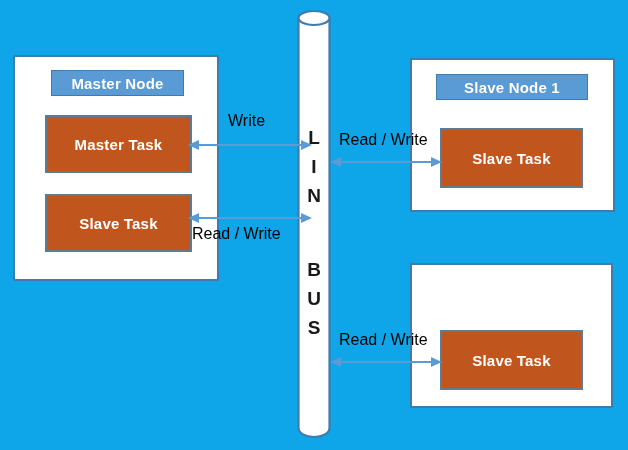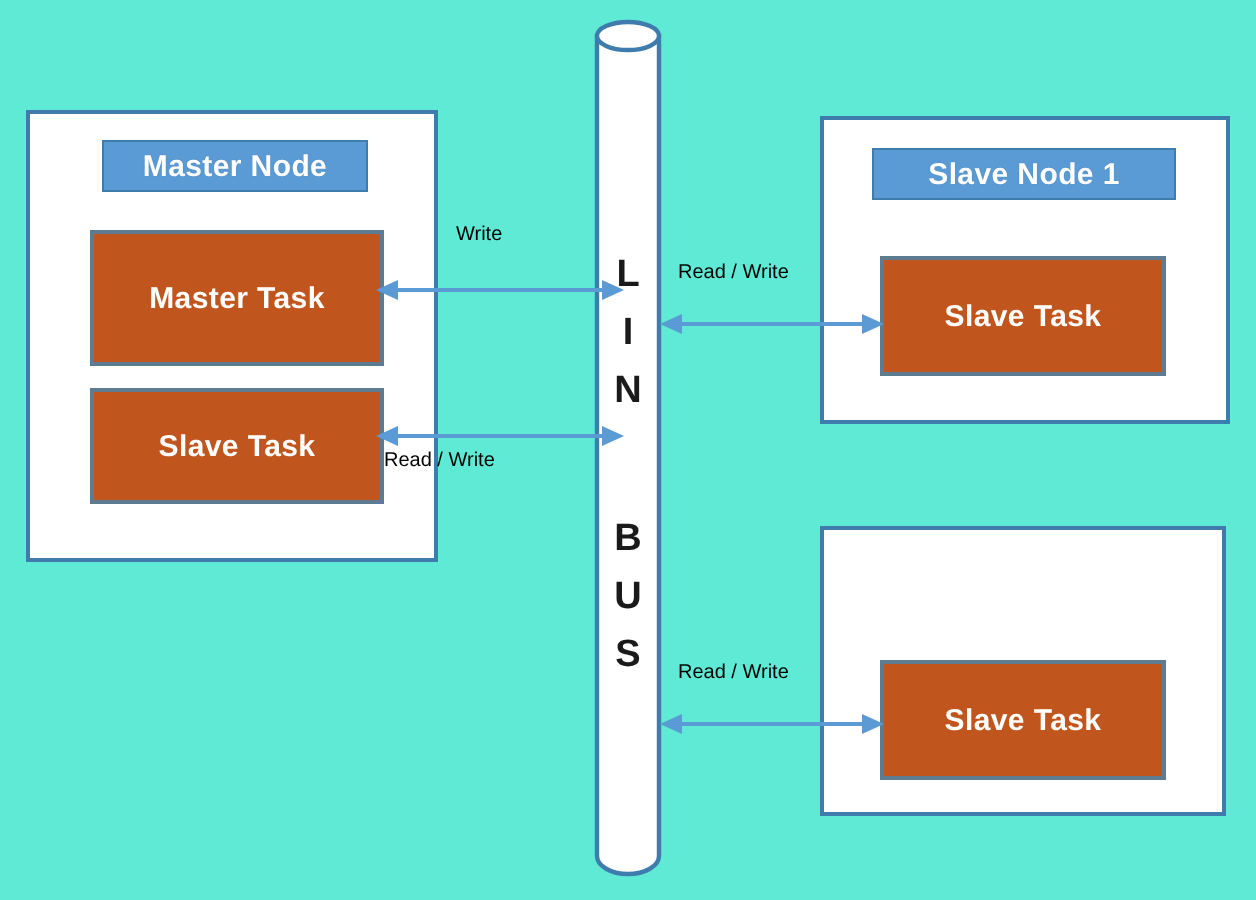--- a/index.html
+++ b/index.html
@@ -7,21 +7,21 @@
     padding: 0;
     background: #ffffff;
   }
   body {
     font-family: "Liberation Sans", sans-serif;
   }
   #canvas {
     position: relative;
     width: 628px;
     height: 450px;
-    background: #5eead4;
+    background: #0ea5e9;
     overflow: hidden;
   }
 
   
   .node-box {
     position: absolute;
     background: #ffffff;
     border: 2px solid #3E7CAD;
     box-sizing: border-box;
   }
@@ -80,36 +80,36 @@
 
   
   .arrow {
     position: absolute;
   }
   .arrow svg { display: block; }
 
   
   .arrow-label {
     position: absolute;
-    font-size: 10px;
+    font-size: 16px;
     color: #000000;
     white-space: nowrap;
     font-weight: normal;
   }
 </style>
 </head>
 <body>
 
 <div id="canvas">
 
   <div class="node-box" style="left:13px; top:55px; width:206px; height:226px;"></div>
 
   <div class="node-label" style="left:51px; top:70px; width:133px; height:26px;">Master Node</div>
 
-  <div class="task-box" style="left:45px; top:115px; width:147px; height:68px;">Master Task</div>
+  <div class="task-box" style="left:45px; top:115px; width:147px; height:58px;">Master Task</div>
 
   <div class="task-box" style="left:45px; top:194px; width:147px; height:58px;">Slave Task</div>
 
   <div class="node-box" style="left:410px; top:58px; width:205px; height:154px;"></div>
 
   <div class="node-label" style="left:436px; top:74px; width:152px; height:26px;">Slave Node 1</div>
 
   <div class="task-box" style="left:440px; top:128px; width:143px; height:60px;">Slave Task</div>
 
   <div class="node-box" style="left:410px; top:263px; width:203px; height:145px;"></div>

